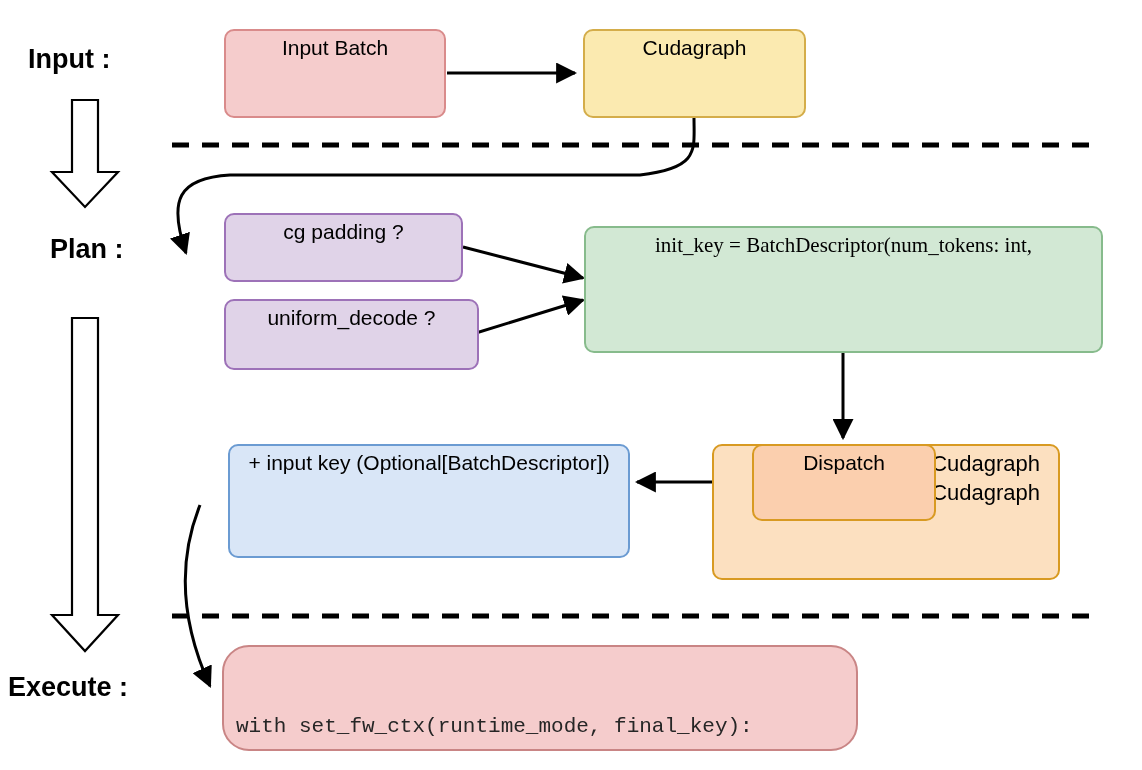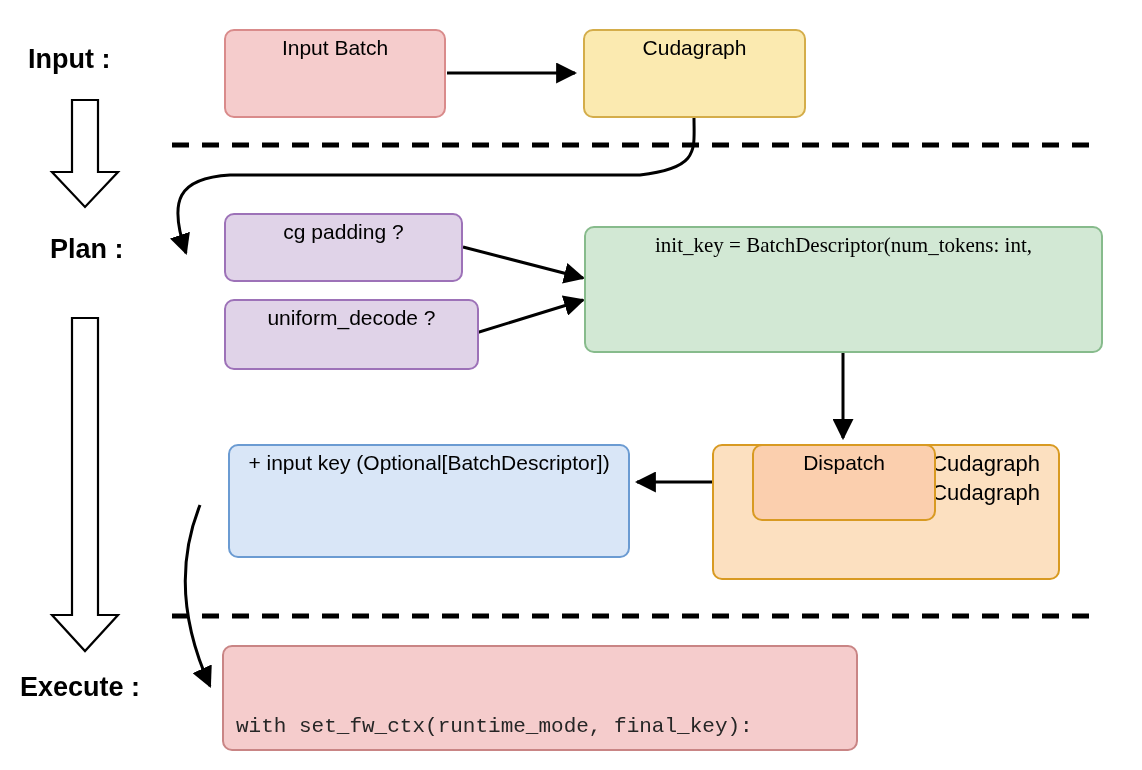--- a/index.html
+++ b/index.html
@@ -111,21 +111,21 @@
 
     <line x1="843" y1="353" x2="843" y2="438" stroke="#000000" stroke-width="3" marker-end="url(#ah)"></line>
 
     <line x1="752" y1="482" x2="637" y2="482" stroke="#000000" stroke-width="3" marker-end="url(#ah)"></line>
 
     <path d="M 200 505 C 178 560, 180 620, 210 686" fill="none" stroke="#000000" stroke-width="3" marker-end="url(#ah)"></path>
   </svg>
 
   <div class="stage-label" style="left:28px; top:44px;">Input :</div>
   <div class="stage-label" style="left:50px; top:234px;">Plan :</div>
-  <div class="stage-label" style="left:20px; top:672px;">Execute :</div>
+  <div class="stage-label" style="left:8px; top:672px;">Execute :</div>
 
   <div class="node node-pink" style="left:224px; top:29px; width:222px; height:89px;">
     <span>Input Batch</span>
   </div>
 
   <div class="node node-yellow" style="left:583px; top:29px; width:223px; height:89px;">
     <span>Cudagraph</span>
   </div>
 
   <div class="node node-purple" style="left:224px; top:213px; width:239px; height:69px;">
@@ -152,19 +152,19 @@
   <div class="node node-orange-inner" style="left:752px; top:444px; width:184px; height:77px;">
     <span>Dispatch</span>
   </div>
 
   <div class="node node-blue" style="left:228px; top:444px; width:402px; height:114px;">
     <div>
       <span class="node-line2">+ input key (Optional[BatchDescriptor])</span>
     </div>
   </div>
 
-  <div class="node node-code" style="left:222px; top:645px; width:636px; height:106px;">
+  <div class="node node-code" style="left:222px; top:645px; width:636px; height:106px;border-radius:27px;">
     <div>
       <span class="node-line2">with set_fw_ctx(runtime_mode, final_key):</span>
     </div>
   </div>
 
 </div>
 
 </body></html>

